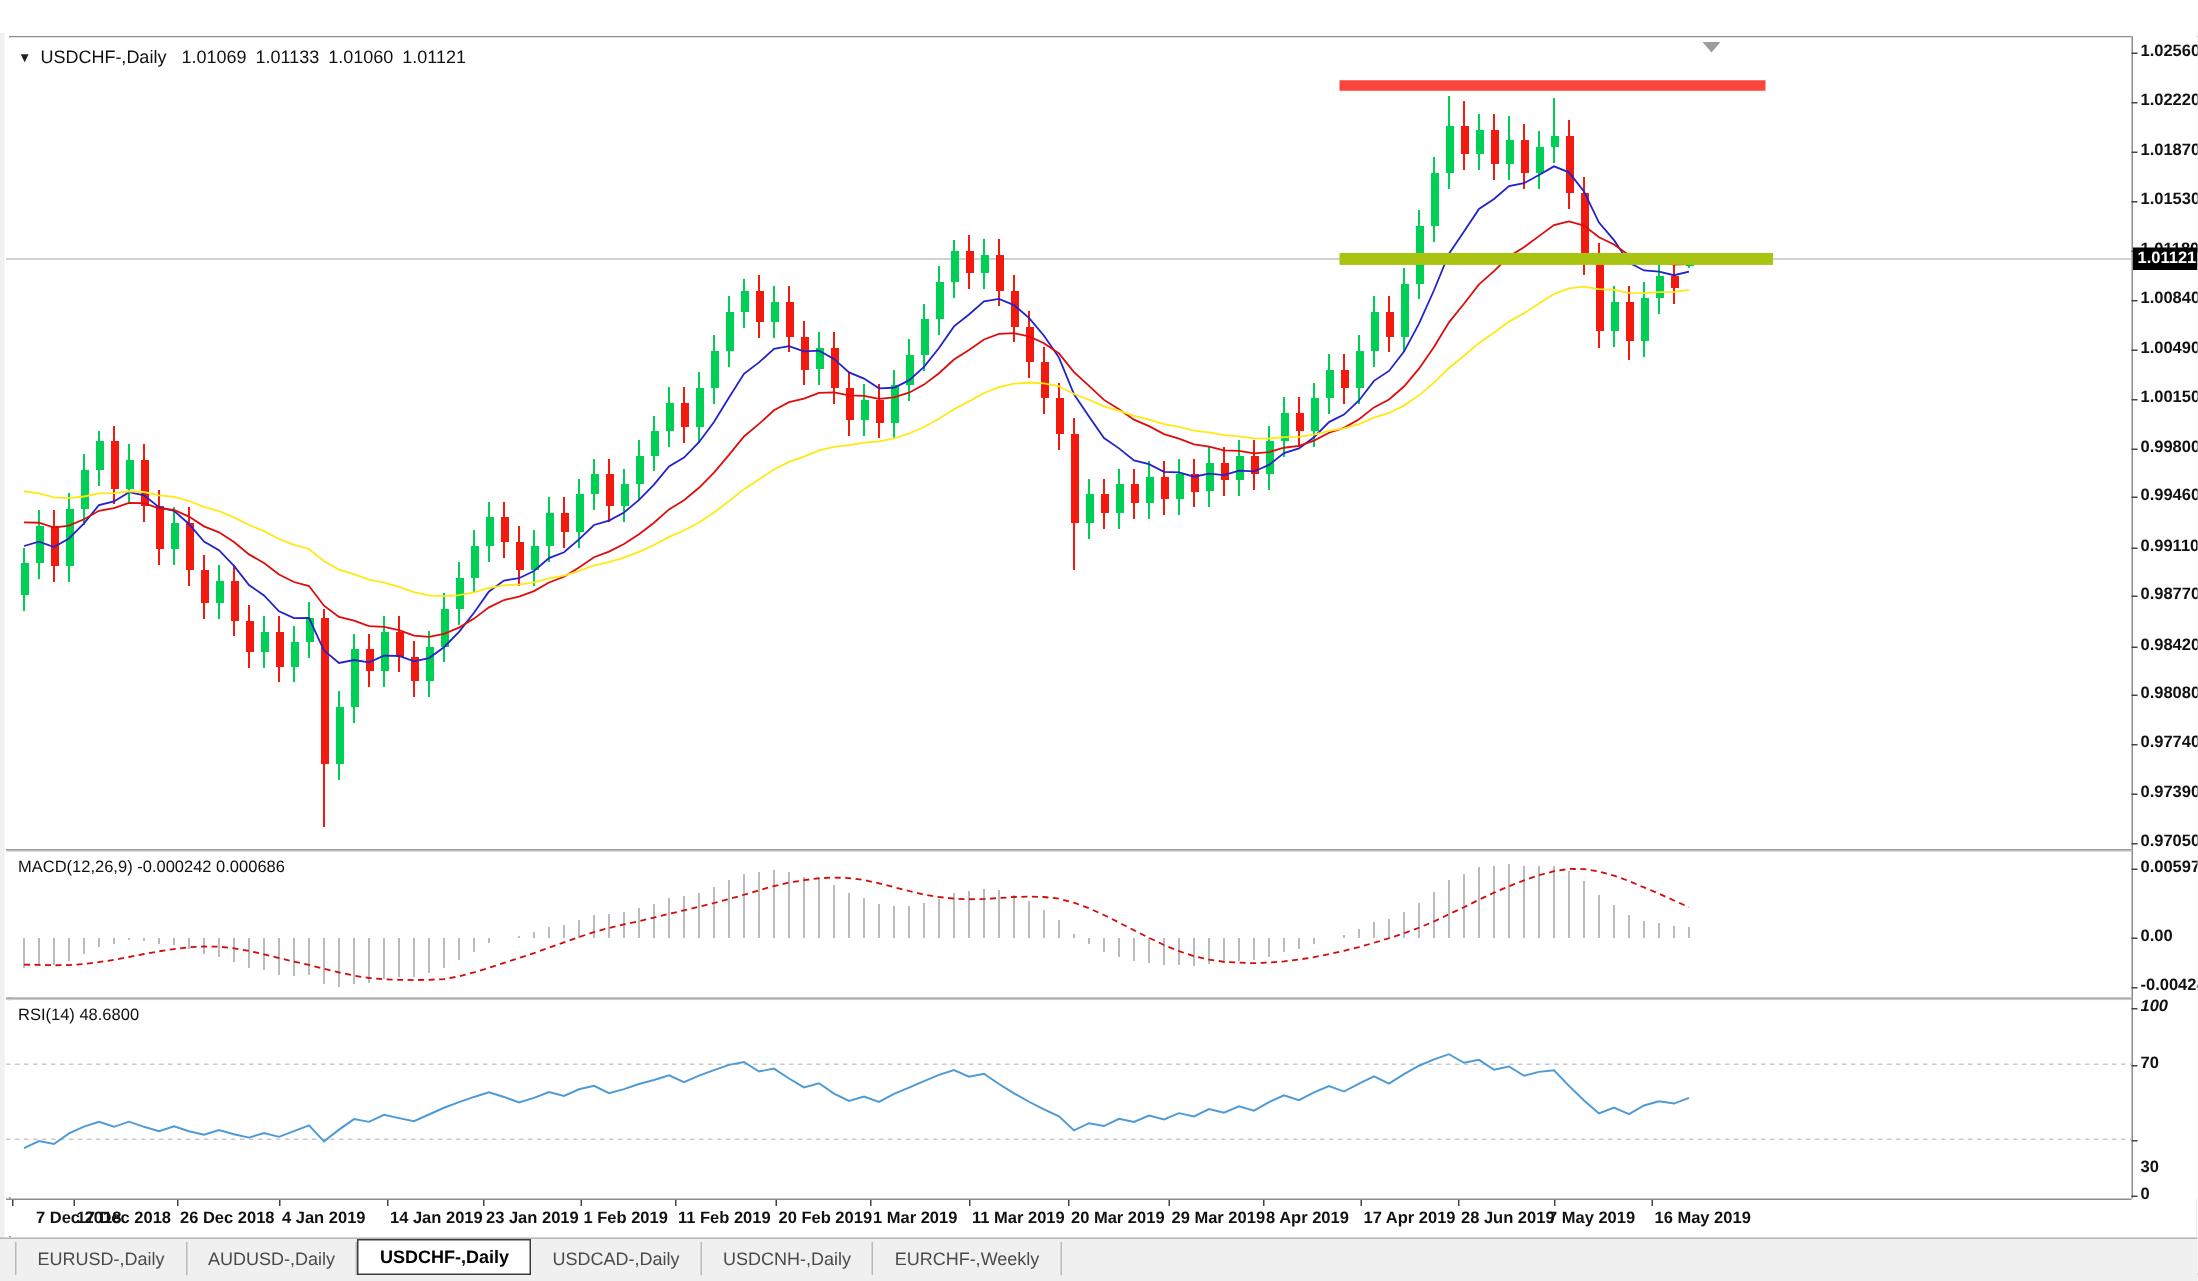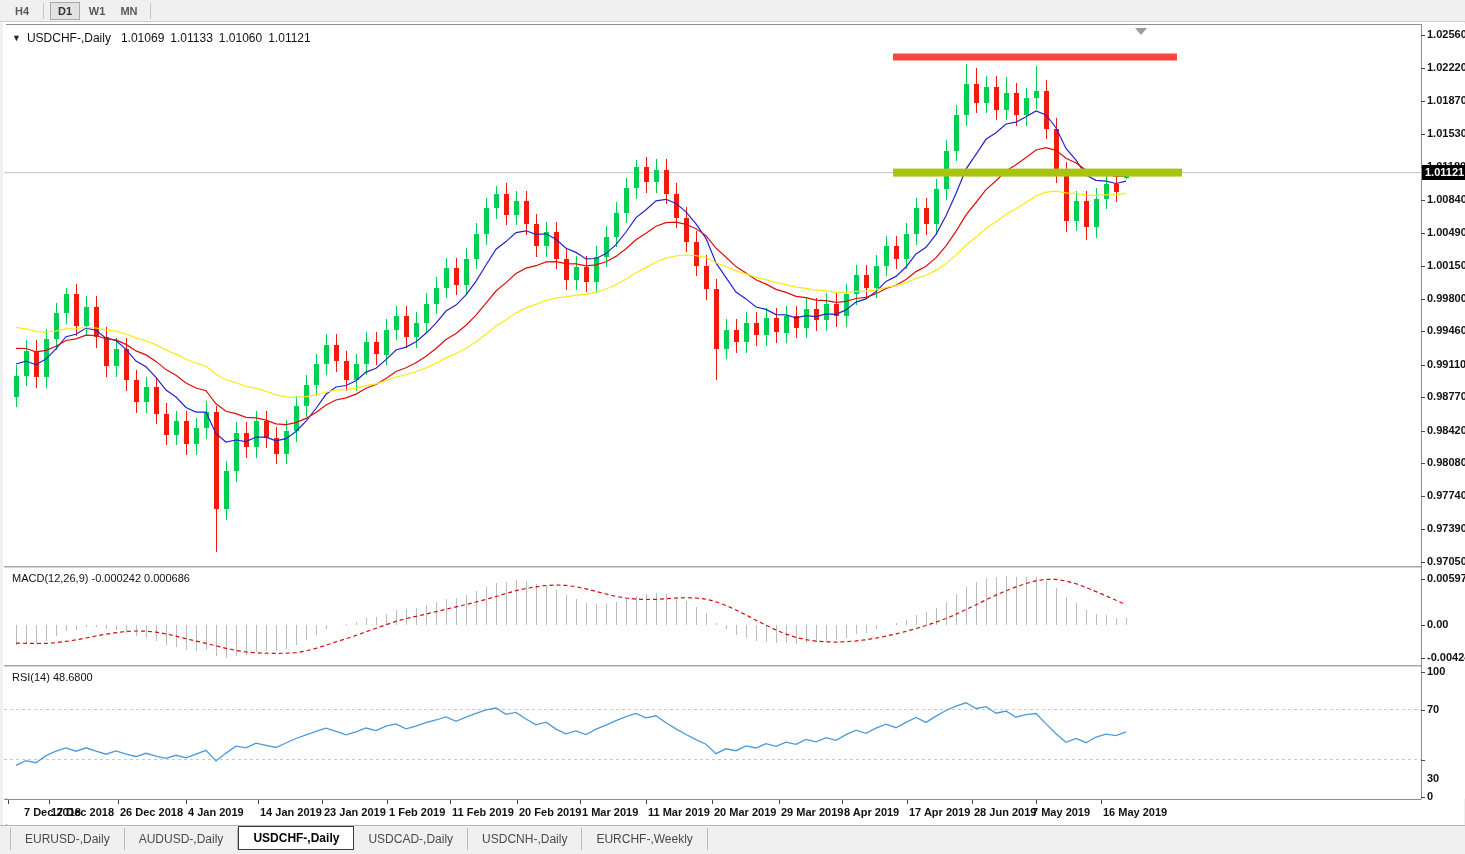--- a/index.html
+++ b/index.html
@@ -60,28 +60,20 @@
          font:12px "Liberation Sans", sans-serif; color:#4a4a4a; border-right:1px solid #b9b9b9; cursor:default; }
   .tab:first-child { border-left:1px solid #b9b9b9; }
   .tab.active { background:#fff; border:1px solid #3c3c3c; font-weight:bold; color:#000; height:24px; }
   .bottom-strip { position:absolute; left:0; top:850px; width:1465px; height:4px; background:#f0f0f0; }
 </style>
 </head>
 <body>
 
 <div class="screen">
 
-  <div class="toolbar" id="tf-toolbar">
-      <div class="tf-btn">H4</div>
-      <div class="tb-sep"></div>
-      <div class="tf-btn active">D1</div>
-      <div class="tf-btn">W1</div>
-      <div class="tf-btn">MN</div>
-      <div class="tb-sep"></div>
-    </div>
 
   <div class="win">
     <div class="win-inner-border"></div>
   </div>
 
   <svg id="price-pane" class="pane-svg" width="1417" height="541">
       <g>
         <line x1="0" y1="147.6" x2="1417" y2="147.6" stroke="#c2c2c2" stroke-width="1"></line>
       </g>
       <g shape-rendering="crispEdges">
@@ -538,20 +530,20 @@
     <div class="ptick" style="top: 562px;"></div>
     <div class="plabel" style="top: 555px;">0.97050</div>
     <div class="price-box" style="top: 165px;">1.01121</div>
     <div class="ptick" style="top: 579px;"></div>
     <div class="plabel" style="top: 572px;">0.00597</div>
     <div class="ptick" style="top: 625px;"></div>
     <div class="plabel" style="top: 618px;">0.00</div>
     <div class="ptick" style="top: 658px;"></div>
     <div class="plabel" style="top: 651px;">-0.004243</div>
     <div class="ptick" style="top: 672px;"></div>
-    <div class="plabel" style="top: 665px;">100</div>
+    <div class="plabel" style="top: 665px; font-style: italic;">100</div>
     <div class="ptick" style="top: 710px;"></div>
     <div class="plabel" style="top: 703px;">70</div>
     <div class="ptick" style="top: 760px;"></div>
     <div class="plabel" style="top: 753px; margin-top: 19px;">30</div>
     <div class="ptick" style="top: 797px;"></div>
     <div class="plabel" style="top: 790px;">0</div>
   </div>
 
 </body></html>

